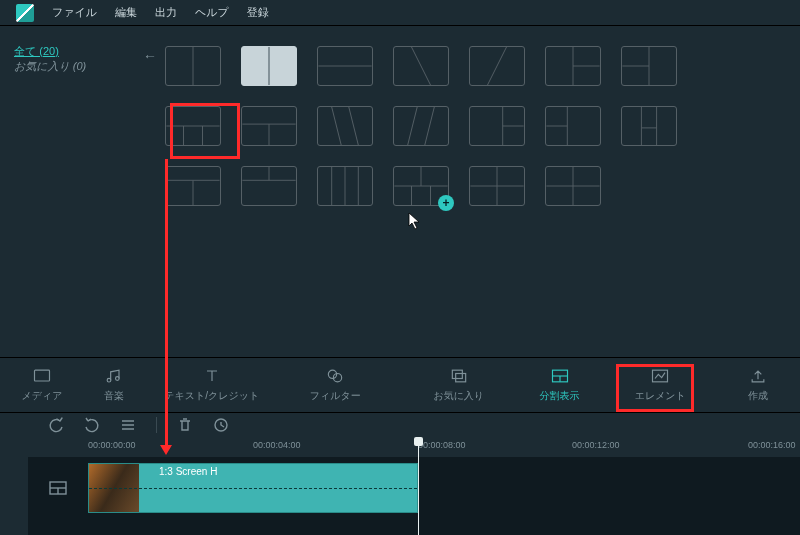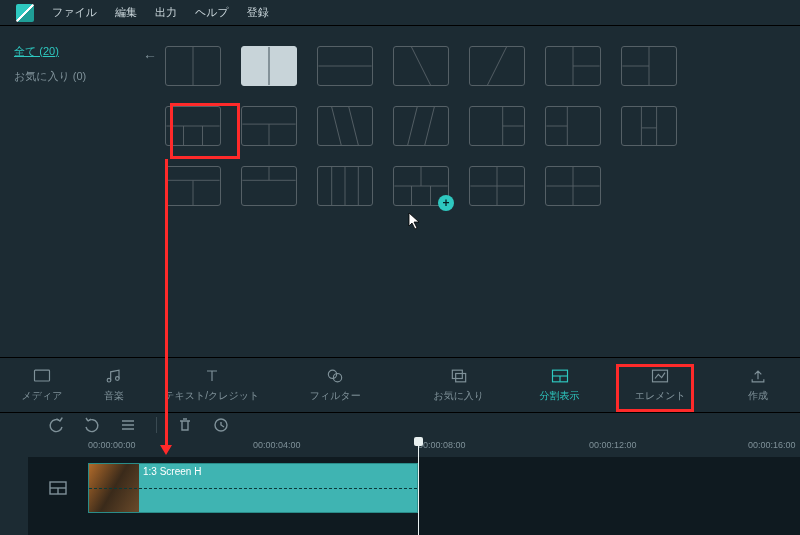--- a/index.html
+++ b/index.html
@@ -20,21 +20,21 @@
   html,body{margin:0;padding:0;width:800px;height:535px;background:#000;overflow:hidden;}
   .app{width:800px;height:535px;background:var(--bg);position:relative;display:flex;flex-direction:column;}
   
   .menubar{height:26px;background:var(--bg);display:flex;align-items:center;gap:18px;padding:0 16px;border-bottom:1px solid #000;}
   .logo{width:18px;height:18px;background:linear-gradient(135deg,#2ec8c0 0%,#2ec8c0 45%,#fff 45%,#fff 55%,#1f9e97 55%);border-radius:2px;}
   .menubar span{color:var(--text);font-size:11px;}
   
   .upper{flex:0 0 331px;display:flex;background:var(--bg);}
   .sidebar{flex:0 0 165px;padding:18px 14px 0 14px;font-size:11px;color:var(--text-dim);position:relative;}
   .sidebar a{color:var(--accent);font-size:11px;}
-  .sidebar .fav{margin-top:10px;}
+  .sidebar .fav{margin-top:0;font-style:italic;}
   .back-arrow{position:absolute;right:8px;top:20px;color:var(--text-dim);font-size:14px;}
   .gallery{flex:1;padding:20px 0 0 0;position:relative;}
   .grid{display:flex;flex-wrap:wrap;gap:20px;width:580px;}
   .thumb{width:56px;height:40px;border:1px solid var(--thumb-border);border-radius:3px;position:relative;cursor:pointer;}
   .thumb.sel{background:#c8d4d9;border-color:#c8d4d9;}
   .thumb.sel .seg{stroke:#3a4a52;}
   .thumb svg{width:100%;height:100%;}
   .thumb .seg{stroke:var(--thumb-border);stroke-width:1;fill:none;}
   .plus-badge{position:absolute;right:-6px;bottom:-6px;width:16px;height:16px;border-radius:50%;background:var(--accent);color:#062024;font-size:12px;line-height:16px;text-align:center;font-weight:bold;}
   
@@ -56,21 +56,21 @@
   .editbar svg{stroke:var(--text-dim);stroke-width:1.4;fill:none;}
   
   .timeline{flex:1;background:var(--track);position:relative;margin-left:28px;}
   .ruler{height:20px;background:var(--bg);display:flex;position:relative;font-size:9px;color:var(--text-dim);padding-left:60px;}
   .ruler .tick{position:absolute;top:3px;}
   .tracks{position:relative;height:70px;}
   .track-head{flex:0 0 60px;display:flex;align-items:center;justify-content:center;}
   .track-head svg{stroke:var(--text-dim);stroke-width:1.4;fill:none;width:18px;height:14px;}
   .clip{position:absolute;left:60px;top:6px;width:330px;height:50px;background:#3fb4b2;border:1px solid #2a8c89;display:flex;align-items:flex-start;}
   .clip-thumb{width:50px;height:100%;background:linear-gradient(120deg,#b06a2a,#3a2a1a,#6a4a2a);}
-  .clip-label{font-size:10px;color:#fff;padding:2px 4px;}
+  .clip-label{font-size:10px;color:#fff;padding:2px 20px;}
   .clip-dash{position:absolute;left:0;right:0;top:50%;border-top:1px dashed #0a3a3a;}
   .playhead{position:absolute;left:390px;top:0;bottom:0;width:0;}
   .playhead .handle{position:absolute;top:0;left:-4px;width:9px;height:9px;background:#e8f0f0;border-radius:2px;}
   .playhead .line{position:absolute;top:8px;bottom:-90px;left:0;width:1px;background:#e8f0f0;}
 </style>
 </head>
 <body>
 
 <div class="app">
 
@@ -264,21 +264,21 @@
         <circle cx="8" cy="8" r="6"></circle>
         <path d="M8 5 V8 L11 10"></path>
       </svg>
   </div>
 
   <div class="timeline">
     <div class="ruler">
       <span class="tick" style="left:60px">00:00:00:00</span>
       <span class="tick" style="left:225px">00:00:04:00</span>
       <span class="tick" style="left:390px">00:00:08:00</span>
-      <span class="tick" style="left:561px">00:00:12:00</span>
+      <span class="tick" style="left:544px">00:00:12:00</span>
       <span class="tick" style="left:720px">00:00:16:00</span>
       <div class="playhead">
         <div class="handle"></div>
           <div class="line"></div>
       </div>
     </div>
     <div class="tracks">
       <div class="track-head" style="position:absolute;left:0;top:6px;height:50px;width:60px">
         <svg viewBox="0 0 18 14">
             <rect x="1" y="1" width="16" height="12"></rect>

